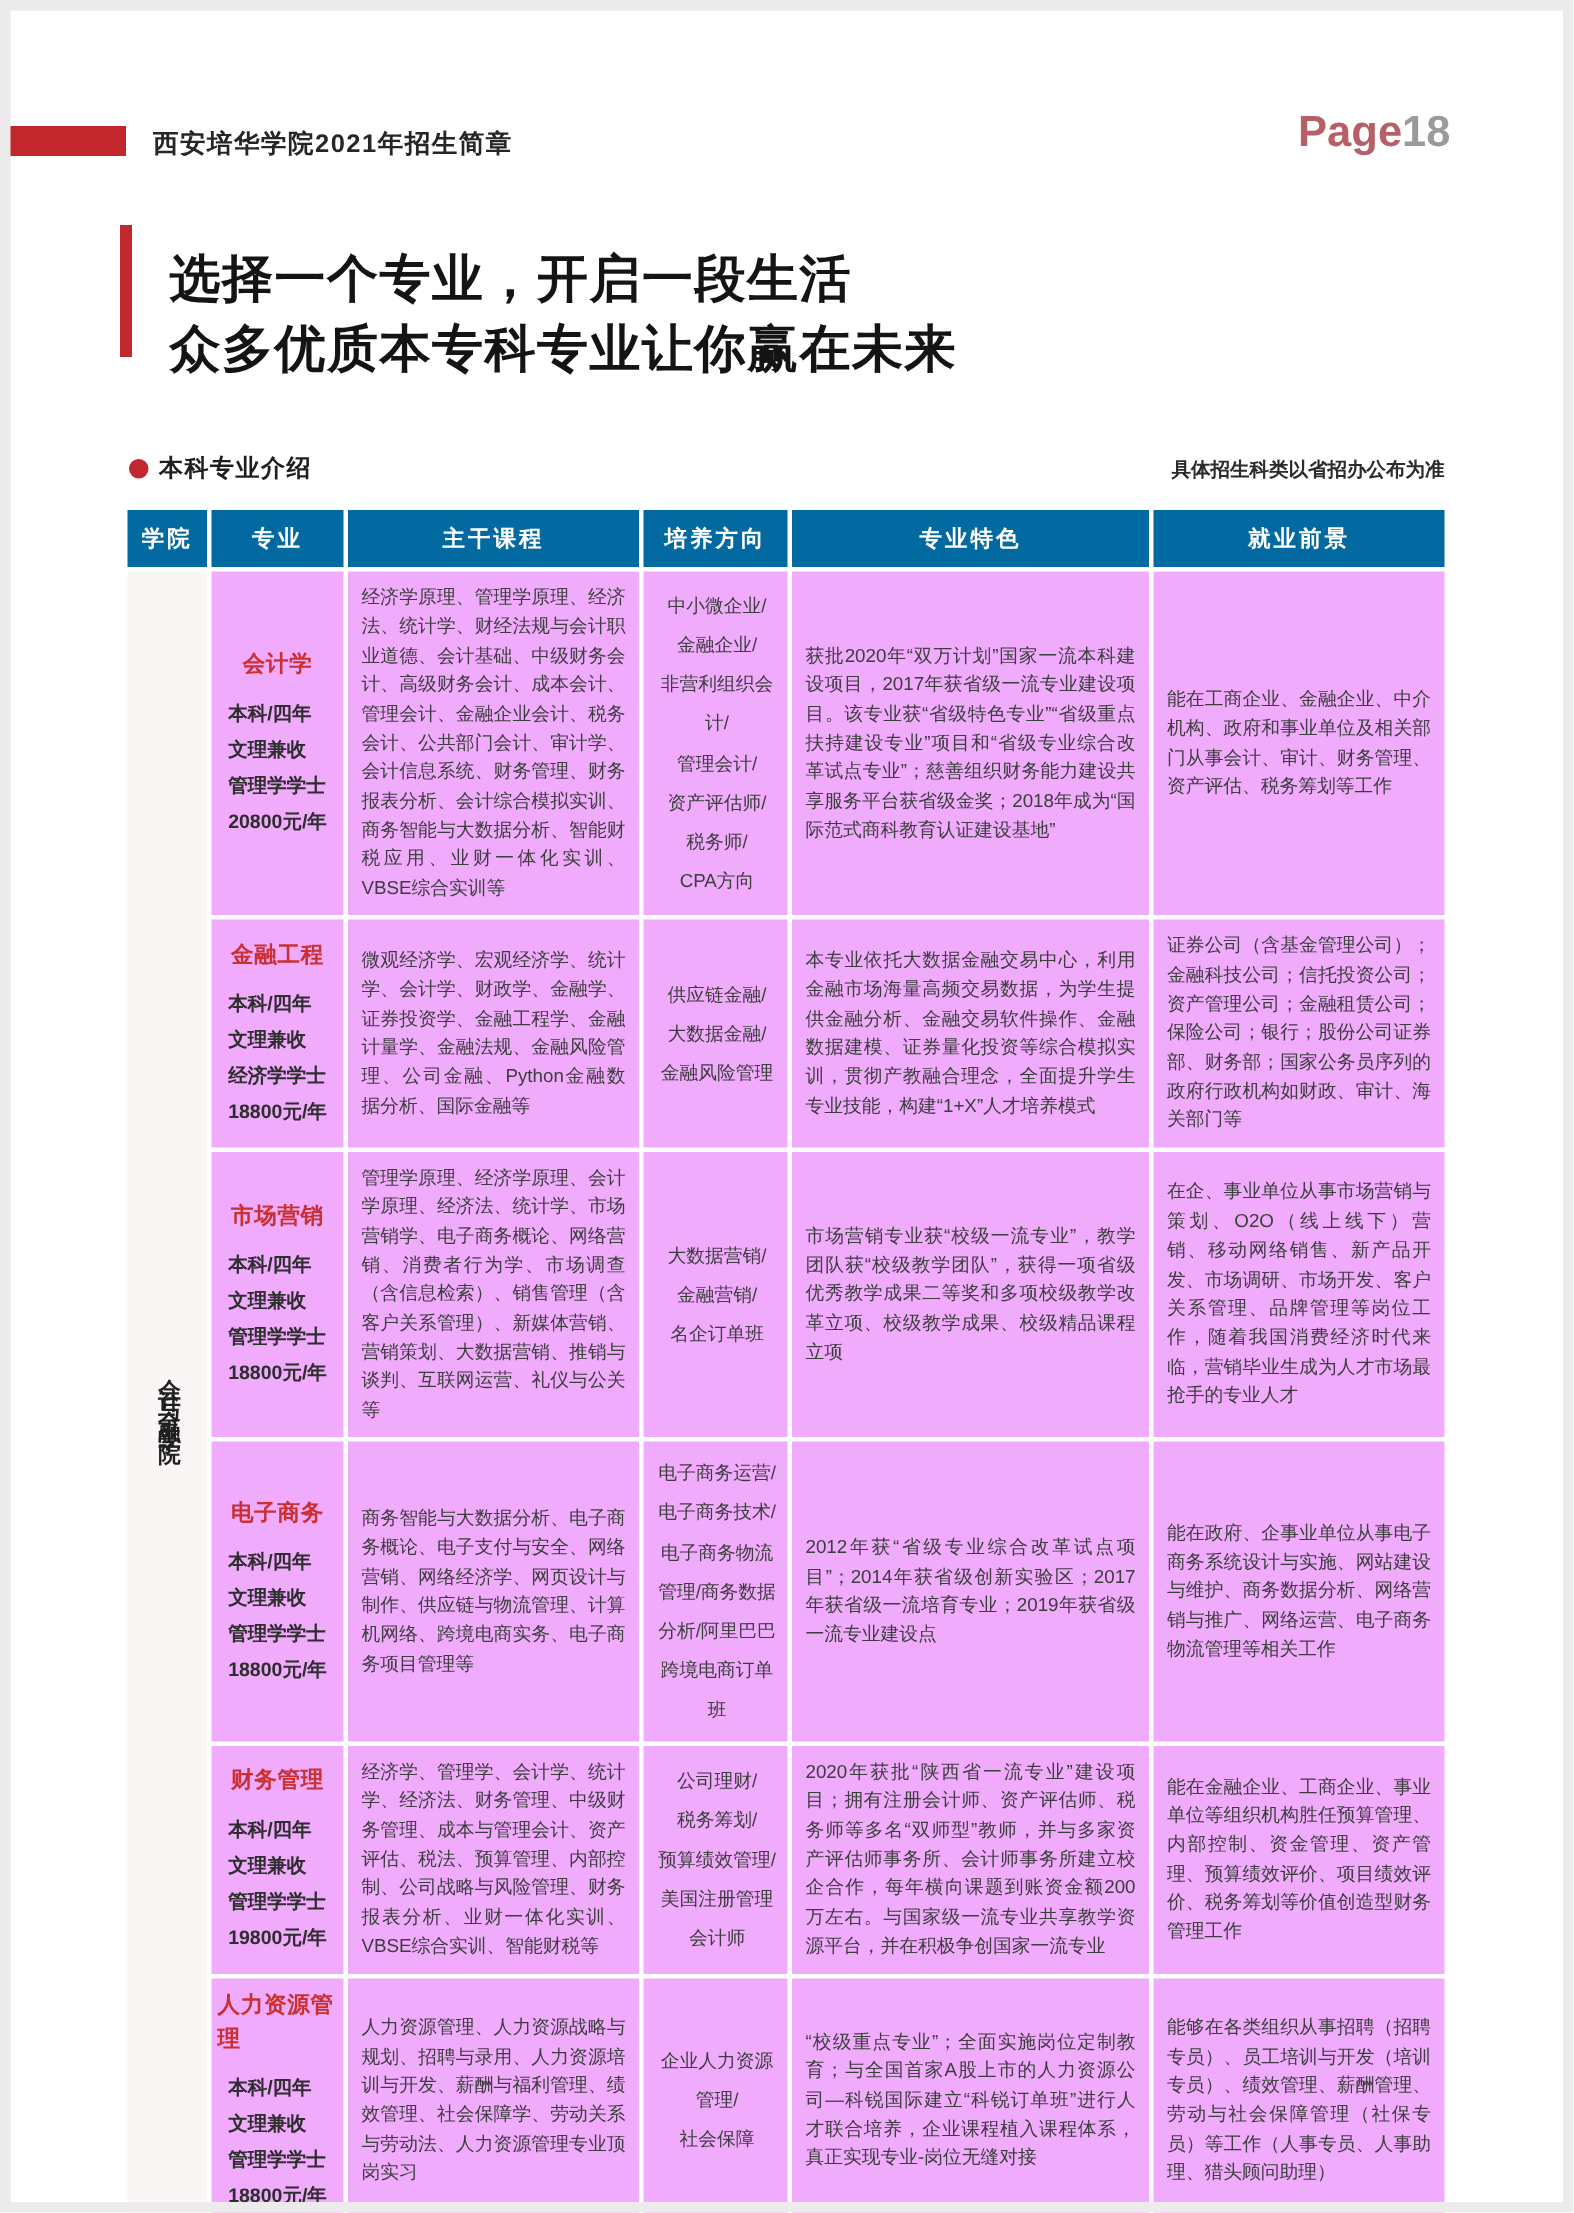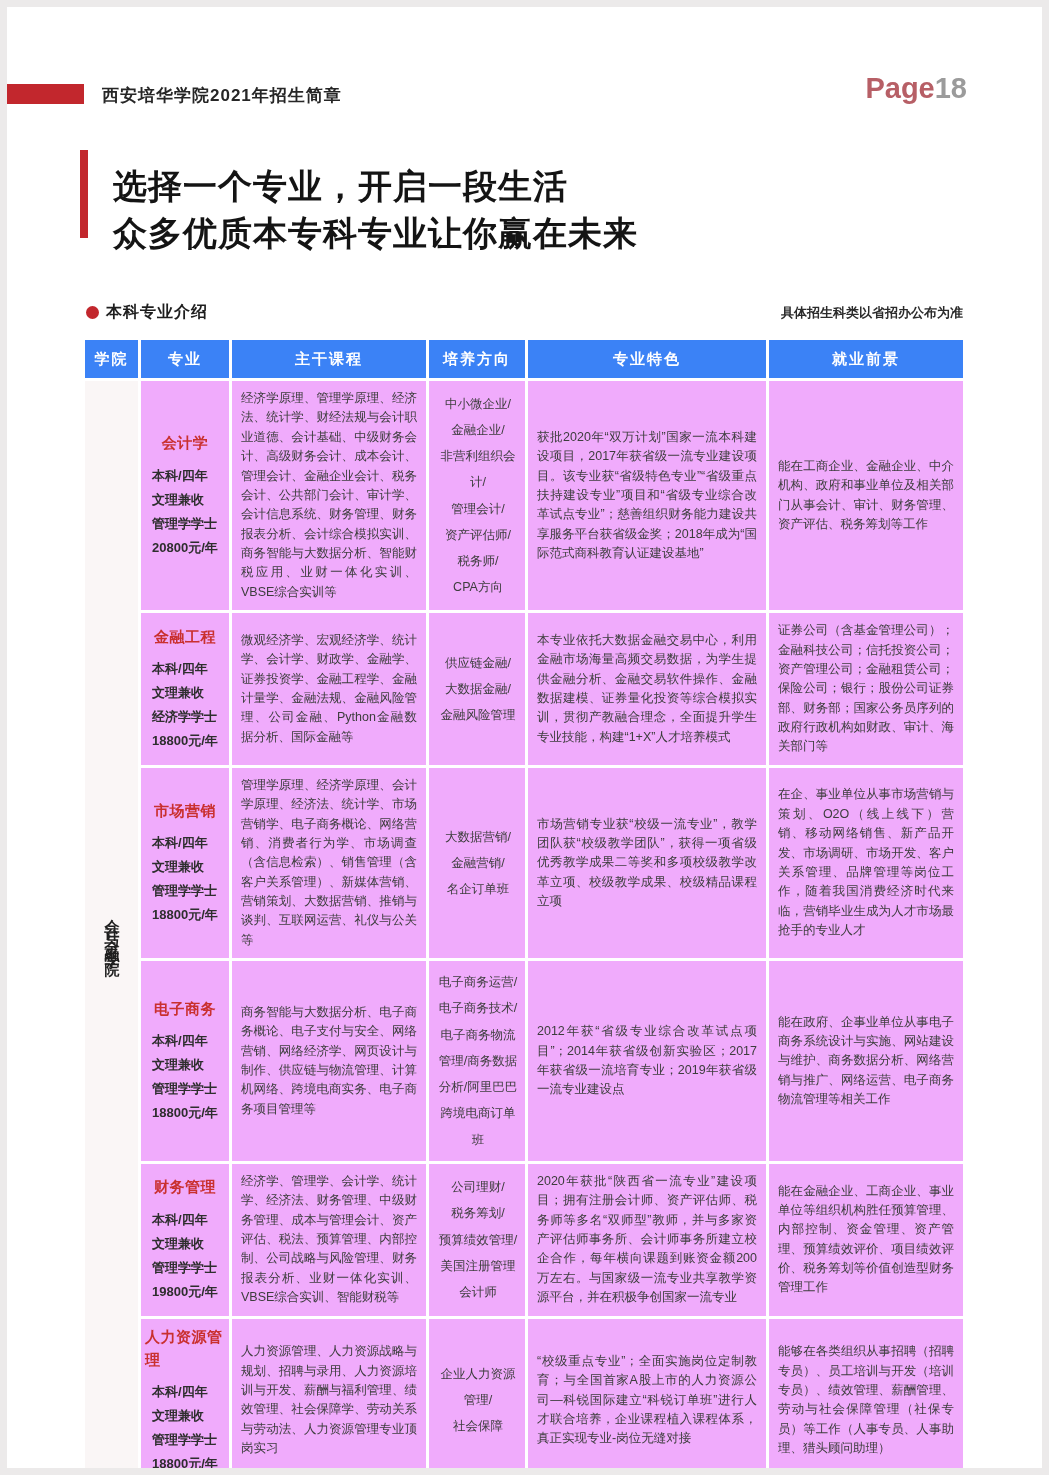--- a/index.html
+++ b/index.html
@@ -27,21 +27,21 @@
   .bullet { width:13px; height:13px; border-radius:50%; background:#c2272d; margin-right:7px; flex:0 0 auto; }
   .section-title { font-size:16px; font-weight:bold; color:#1e1e1e; letter-spacing:1px; }
   .section-note { margin-left:auto; font-size:13px; font-weight:bold; color:#2b2b2b; }
 
   
   .table { position:absolute; left:85px; top:340px; width:878px; }
   .thead {
     display:grid; grid-template-columns:53px 88px 194px 96px 238px 194px; gap:3px;
   }
   .th {
-    background:#3b82f6; color:#ffffff; font-weight:bold; font-size:15px;
+    background:#0369a1; color:#ffffff; font-weight:bold; font-size:15px;
     height:38px; display:flex; align-items:center; justify-content:center; letter-spacing:2px;
   }
   .tgroup { display:grid; grid-template-columns:53px 822px; gap:3px; margin-top:3px; }
   .college-cell {
     background:#faf6f6; display:flex; align-items:center; justify-content:center;
     font-weight:bold; font-size:15px; color:#1f1f1f;
     writing-mode:vertical-lr; text-orientation:upright; letter-spacing:7px;
   }
   .rows { display:flex; flex-direction:column; gap:3px; }
   .trow { display:grid; grid-template-columns:88px 194px 96px 238px 194px; gap:3px; }

